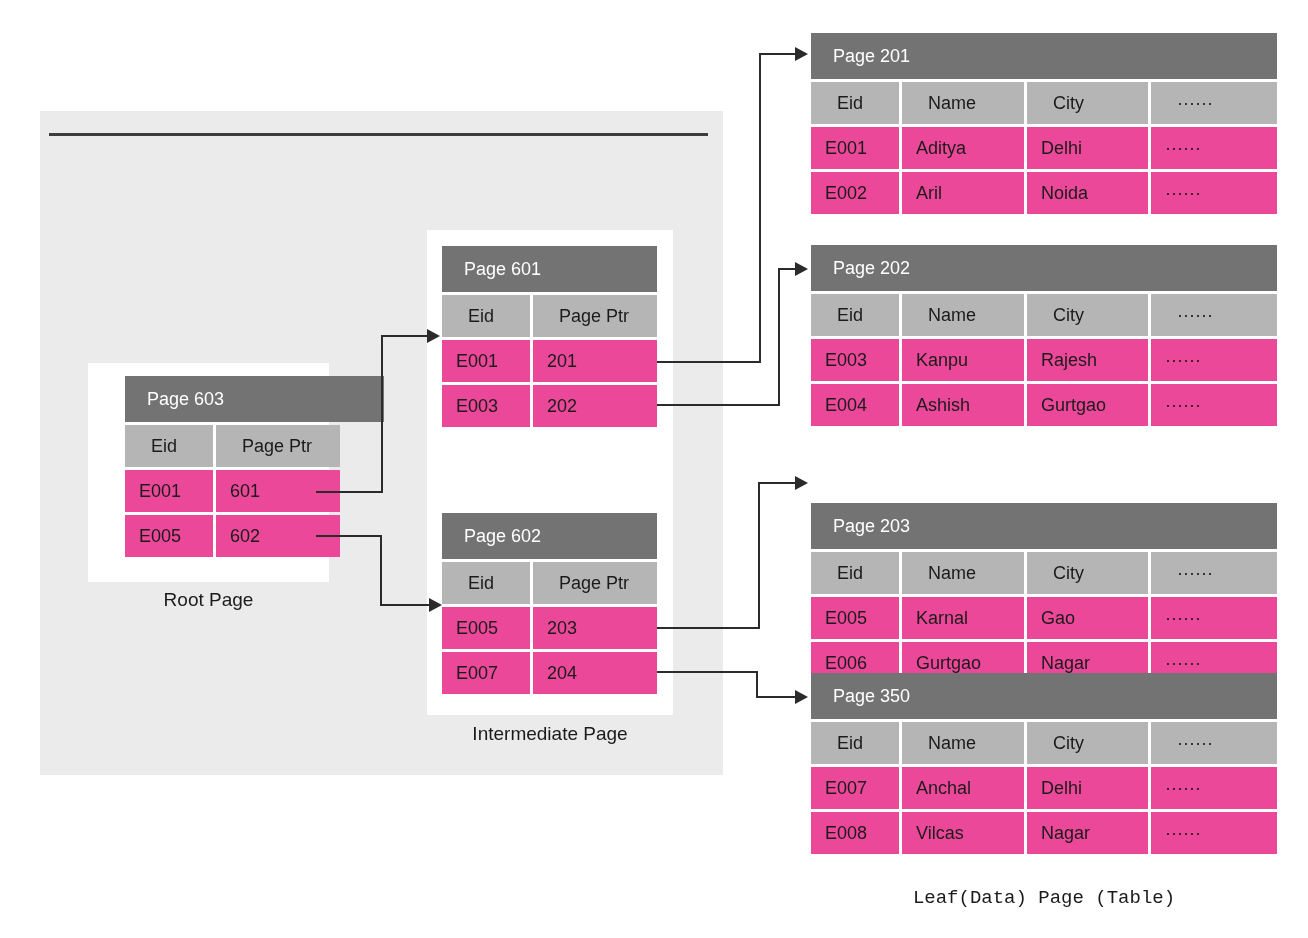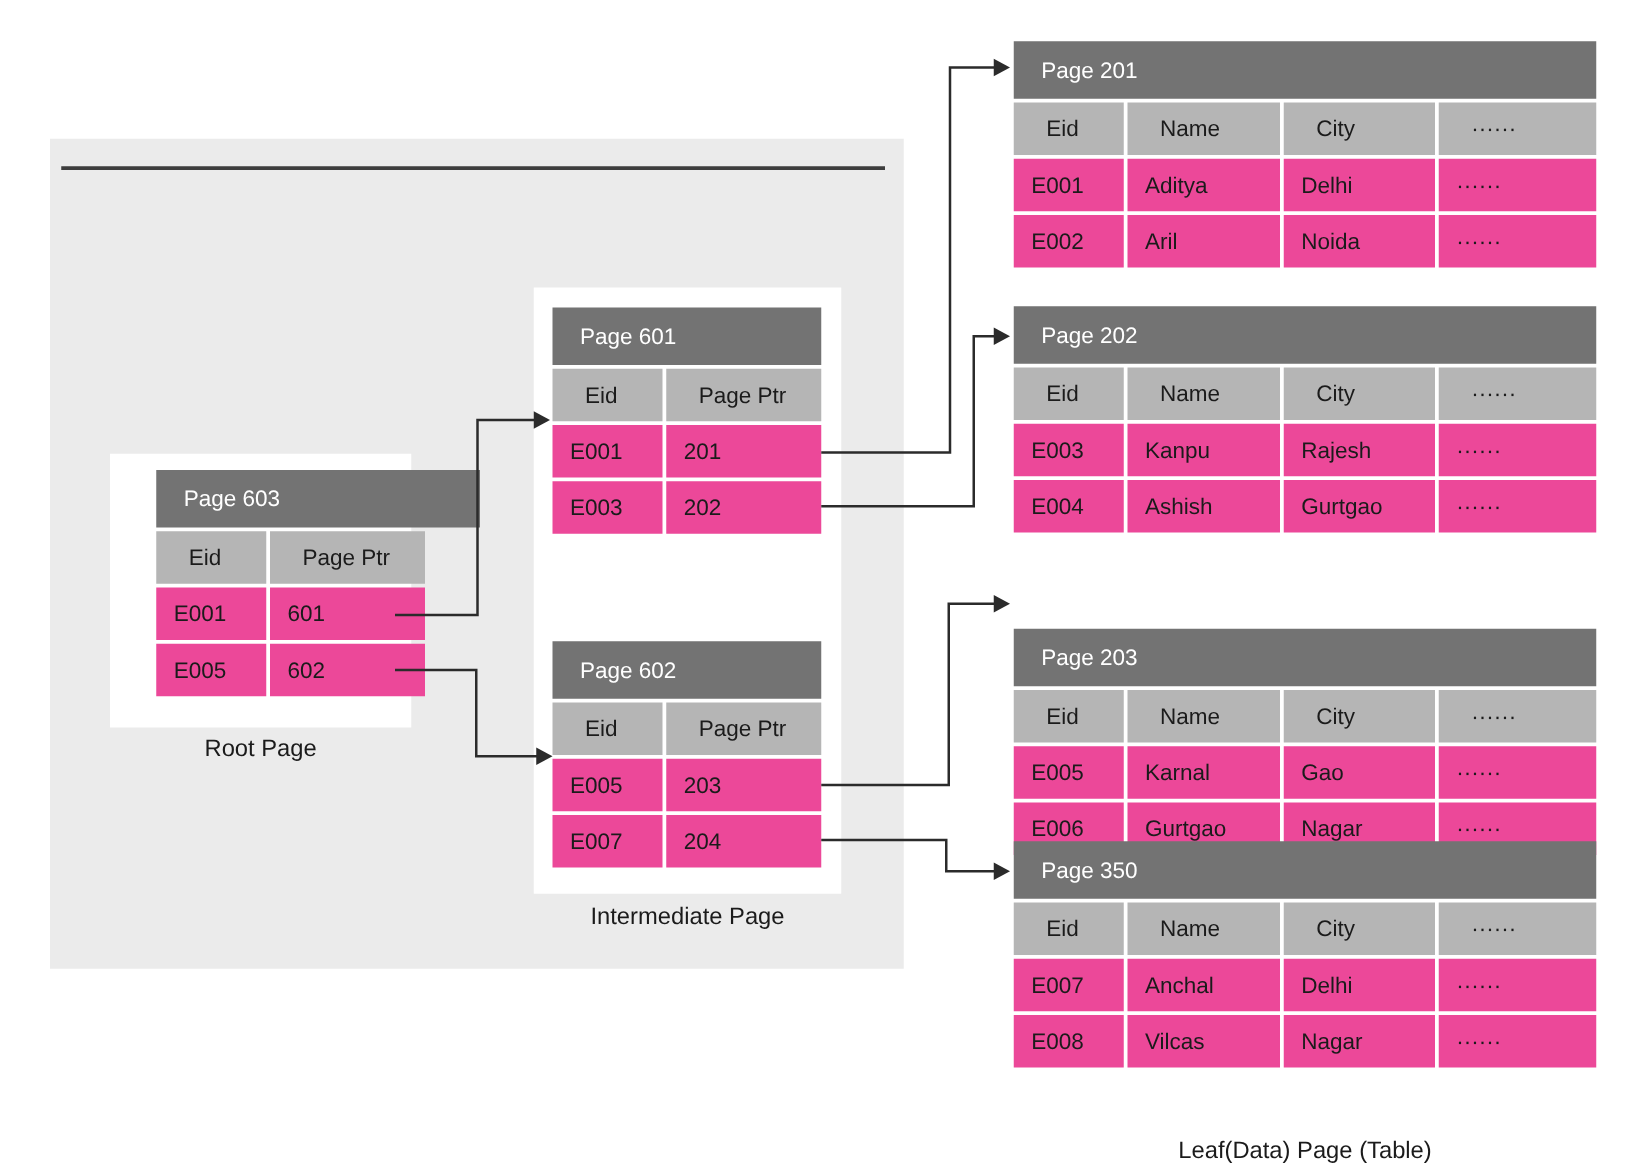--- a/index.html
+++ b/index.html
@@ -17,21 +17,21 @@
   .pt-header { height:46px; line-height:46px; background:#737373; color:#ffffff; font-size:18px; padding-left:22px; }
   .pt-grid { display:grid; gap:3px; margin-top:3px; }
   .cols-2 { grid-template-columns:88px 124px; }
   .cols-4 { grid-template-columns:88px 122px 121px 126px; }
   .cell { height:42px; line-height:42px; font-size:18px; padding-left:14px; white-space:nowrap; overflow:hidden; }
   .cell.h { background:#b5b5b5;padding-left:26px; }
   .cell.d { background:#ec4899; }
   .side-label { position:absolute; text-align:center; font-size:19px; }
   .lbl-root { left:88px; top:589px; width:241px; }
   .lbl-intermediate { left:427px; top:723px; width:246px; }
-  .lbl-leaf { left:811px; top:910px; width:466px; }
+  .lbl-leaf { left:811px; top:887px; width:466px;font-family:Liberation Mono, monospace; }
   svg.arrows { position:absolute; left:0; top:0; pointer-events:none; }
 </style>
 </head>
 <body>
 
 <div class="canvas">
 
   <div class="container-box"></div>
   <div class="top-rule"></div>
 

